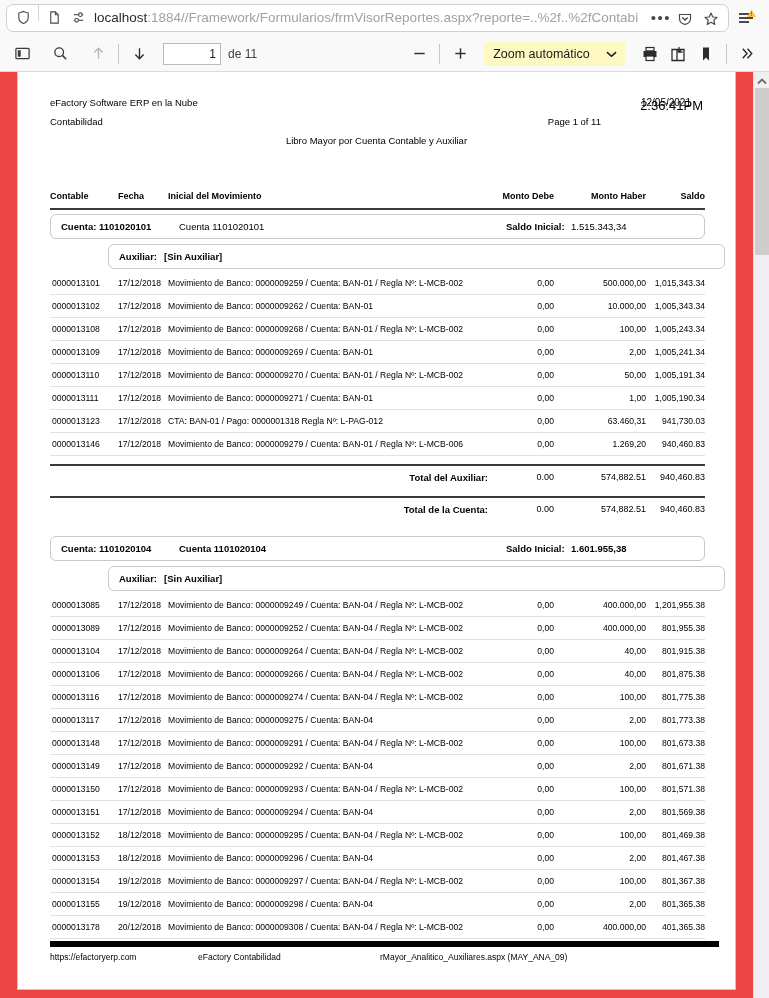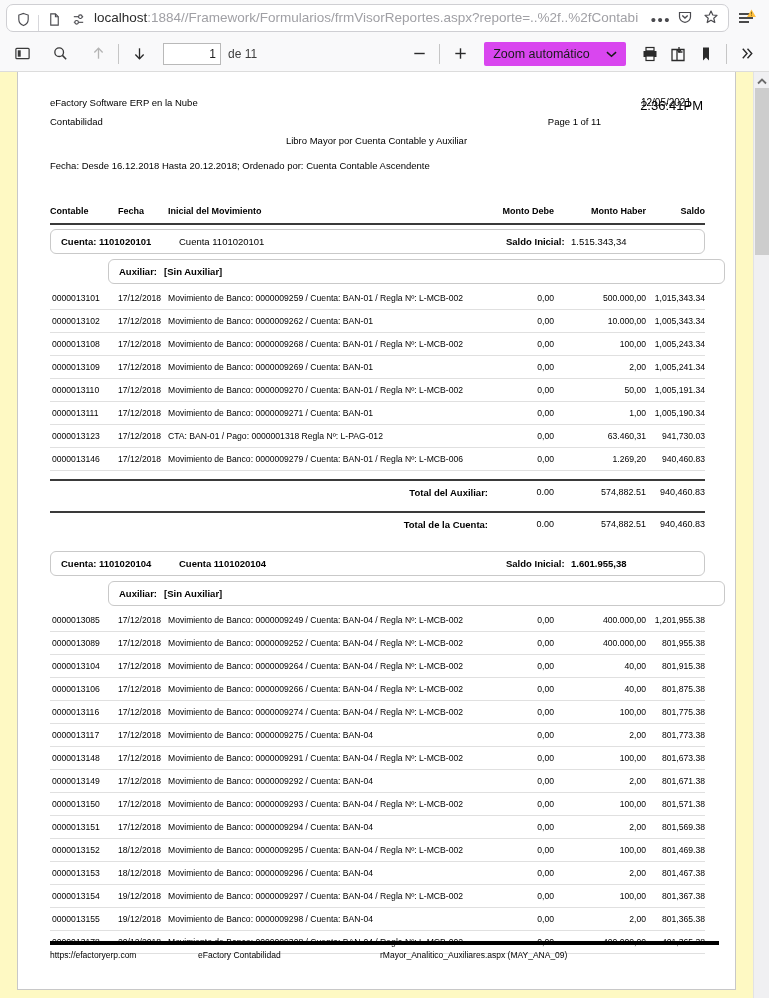--- a/index.html
+++ b/index.html
@@ -22,21 +22,21 @@
     padding: 0 6px;
     background: #f9f9fa;
   }
   .urlbar {
     flex: 1;
     height: 28px;
     background: #ffffff;
     border: 1px solid #cfcfd3;
     border-radius: 7px;
     display: flex;
-    align-items: flex-end;
+    align-items: flex-start;
     padding: 0 4px;
     min-width: 0;
   }
   .urlbar-icon {
     width: 24px; height: 24px;
     display: flex; align-items: center; justify-content: center;
     flex: 0 0 auto;
   }
   .urlbar-sep {
     width: 1px; height: 16px; background: #d7d7db; margin: 0 3px; flex: 0 0 auto;
@@ -94,37 +94,37 @@
     font-size: 12px;
     font-family: "Liberation Sans", sans-serif;
     padding: 0 4px;
     color: #222;
   }
   .page-total {
     font-size: 12px; color: #3d3d3d; margin-left: 7px; white-space: nowrap;
   }
   .zoom-select {
     height: 24px;
-    background: #d946ef;
+    background: #fef9c3;
     border: none;
     border-radius: 2px;
     display: flex; align-items: center;
     padding: 0 9px;
     font-size: 12.5px;
     color: #1a1a1a;
     gap: 16px;
     white-space: nowrap;
   }
   .tb-right { margin-left: auto; display: flex; align-items: center; }
 
   
   .viewer {
     width: 769px;
     height: 926px;
-    background: #fef9c3;
+    background: #ef4444;
     position: relative;
     overflow: hidden;
   }
   .scrollbar-track {
     position: absolute; right: 0; top: 0;
     width: 16px; height: 926px;
     background: #f0f0f2;
     border-left: 1px solid #e2e2e4;
   }
   .scroll-up-arrow {
@@ -204,21 +204,21 @@
     font-weight: bold; font-size: 9.5px;
   }
   .tot-debe  { position: absolute; left: 0; width: 504px; text-align: right; top: 6px; font-size: 9px; }
   .tot-haber { position: absolute; left: 0; width: 596px; text-align: right; top: 6px; font-size: 9px; }
   .tot-saldo { position: absolute; left: 0; width: 655px; text-align: right; top: 6px; font-size: 9px; }
 
   .rpt-footer {
     position: absolute;
     left: 32px; right: 16px;
     bottom: 26px;
-    border-top: 4px solid #000000;
+    border-top: 6px solid #000000;
     height: 22px;
   }
   .ft-1 { position: absolute; left: 0; top: 5px; font-size: 8.5px; }
   .ft-2 { position: absolute; left: 148px; top: 5px; font-size: 8.5px; }
   .ft-3 { position: absolute; left: 330px; top: 5px; font-size: 8.5px; }
 
   .cell-doc   { position: absolute; left: 2px;  top: 6px; font-size: 8.6px; }
   .cell-fec   { position: absolute; left: 68px; top: 6px; font-size: 8.6px; }
   .cell-det   { position: absolute; left: 118px; top: 6px; font-size: 8.6px; white-space: nowrap; }
   .cell-debe  { position: absolute; left: 0; width: 504px; text-align: right; top: 6px; font-size: 8.6px; }
@@ -371,21 +371,20 @@
 
       <div class="rpt-head">
         <div class="rh-left1">eFactory Software ERP en la Nube</div>
         <div class="rh-left2">Contabilidad</div>
         <div class="rh-date">12/05/2021</div>
         <div class="rh-page">Page 1 of 11</div>
         <div class="rh-time">2:36:41PM</div>
         <div class="rh-title">Libro Mayor por Cuenta Contable y Auxiliar</div>
       </div>
 
-      <div class="rpt-filter">Fecha: Desde 16.12.2018  Hasta 20.12.2018; Ordenado por: Cuenta Contable Ascendente</div>
 
       <div class="tbl">
         <div class="colhead">
           <span class="c-doc">Contable</span>
           <span class="c-fec">Fecha</span>
           <span class="c-det">Inicial del Movimiento</span>
           <span class="c-debe">Monto Debe</span>
           <span class="c-haber">Monto Haber</span>
           <span class="c-saldo">Saldo</span>
         </div>

